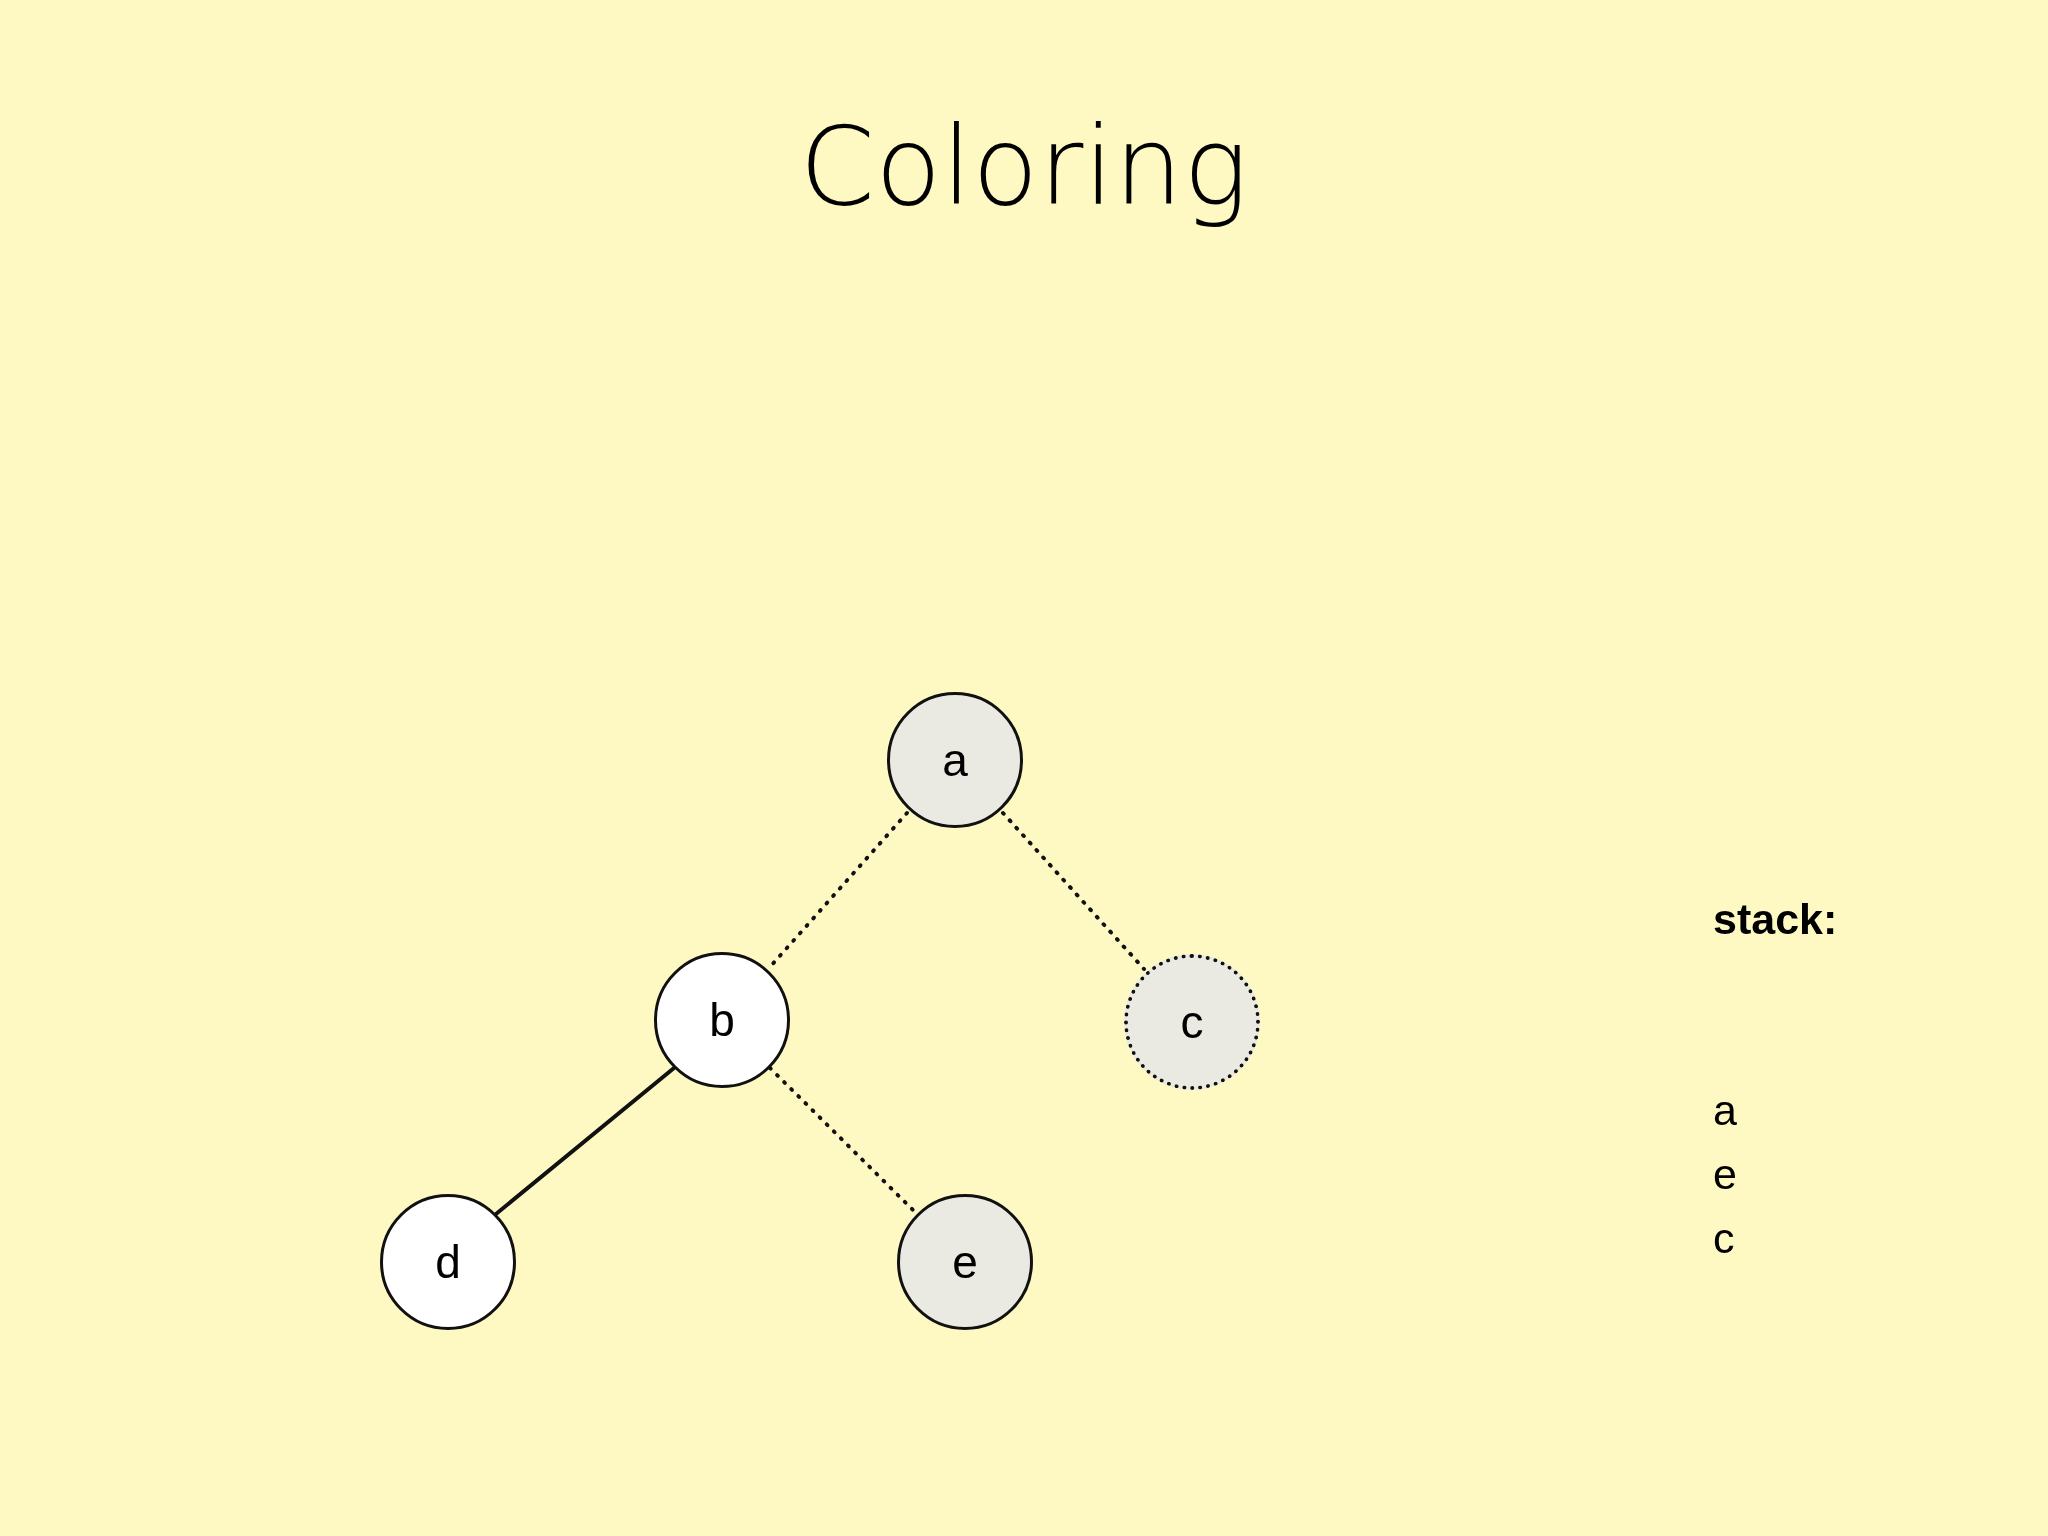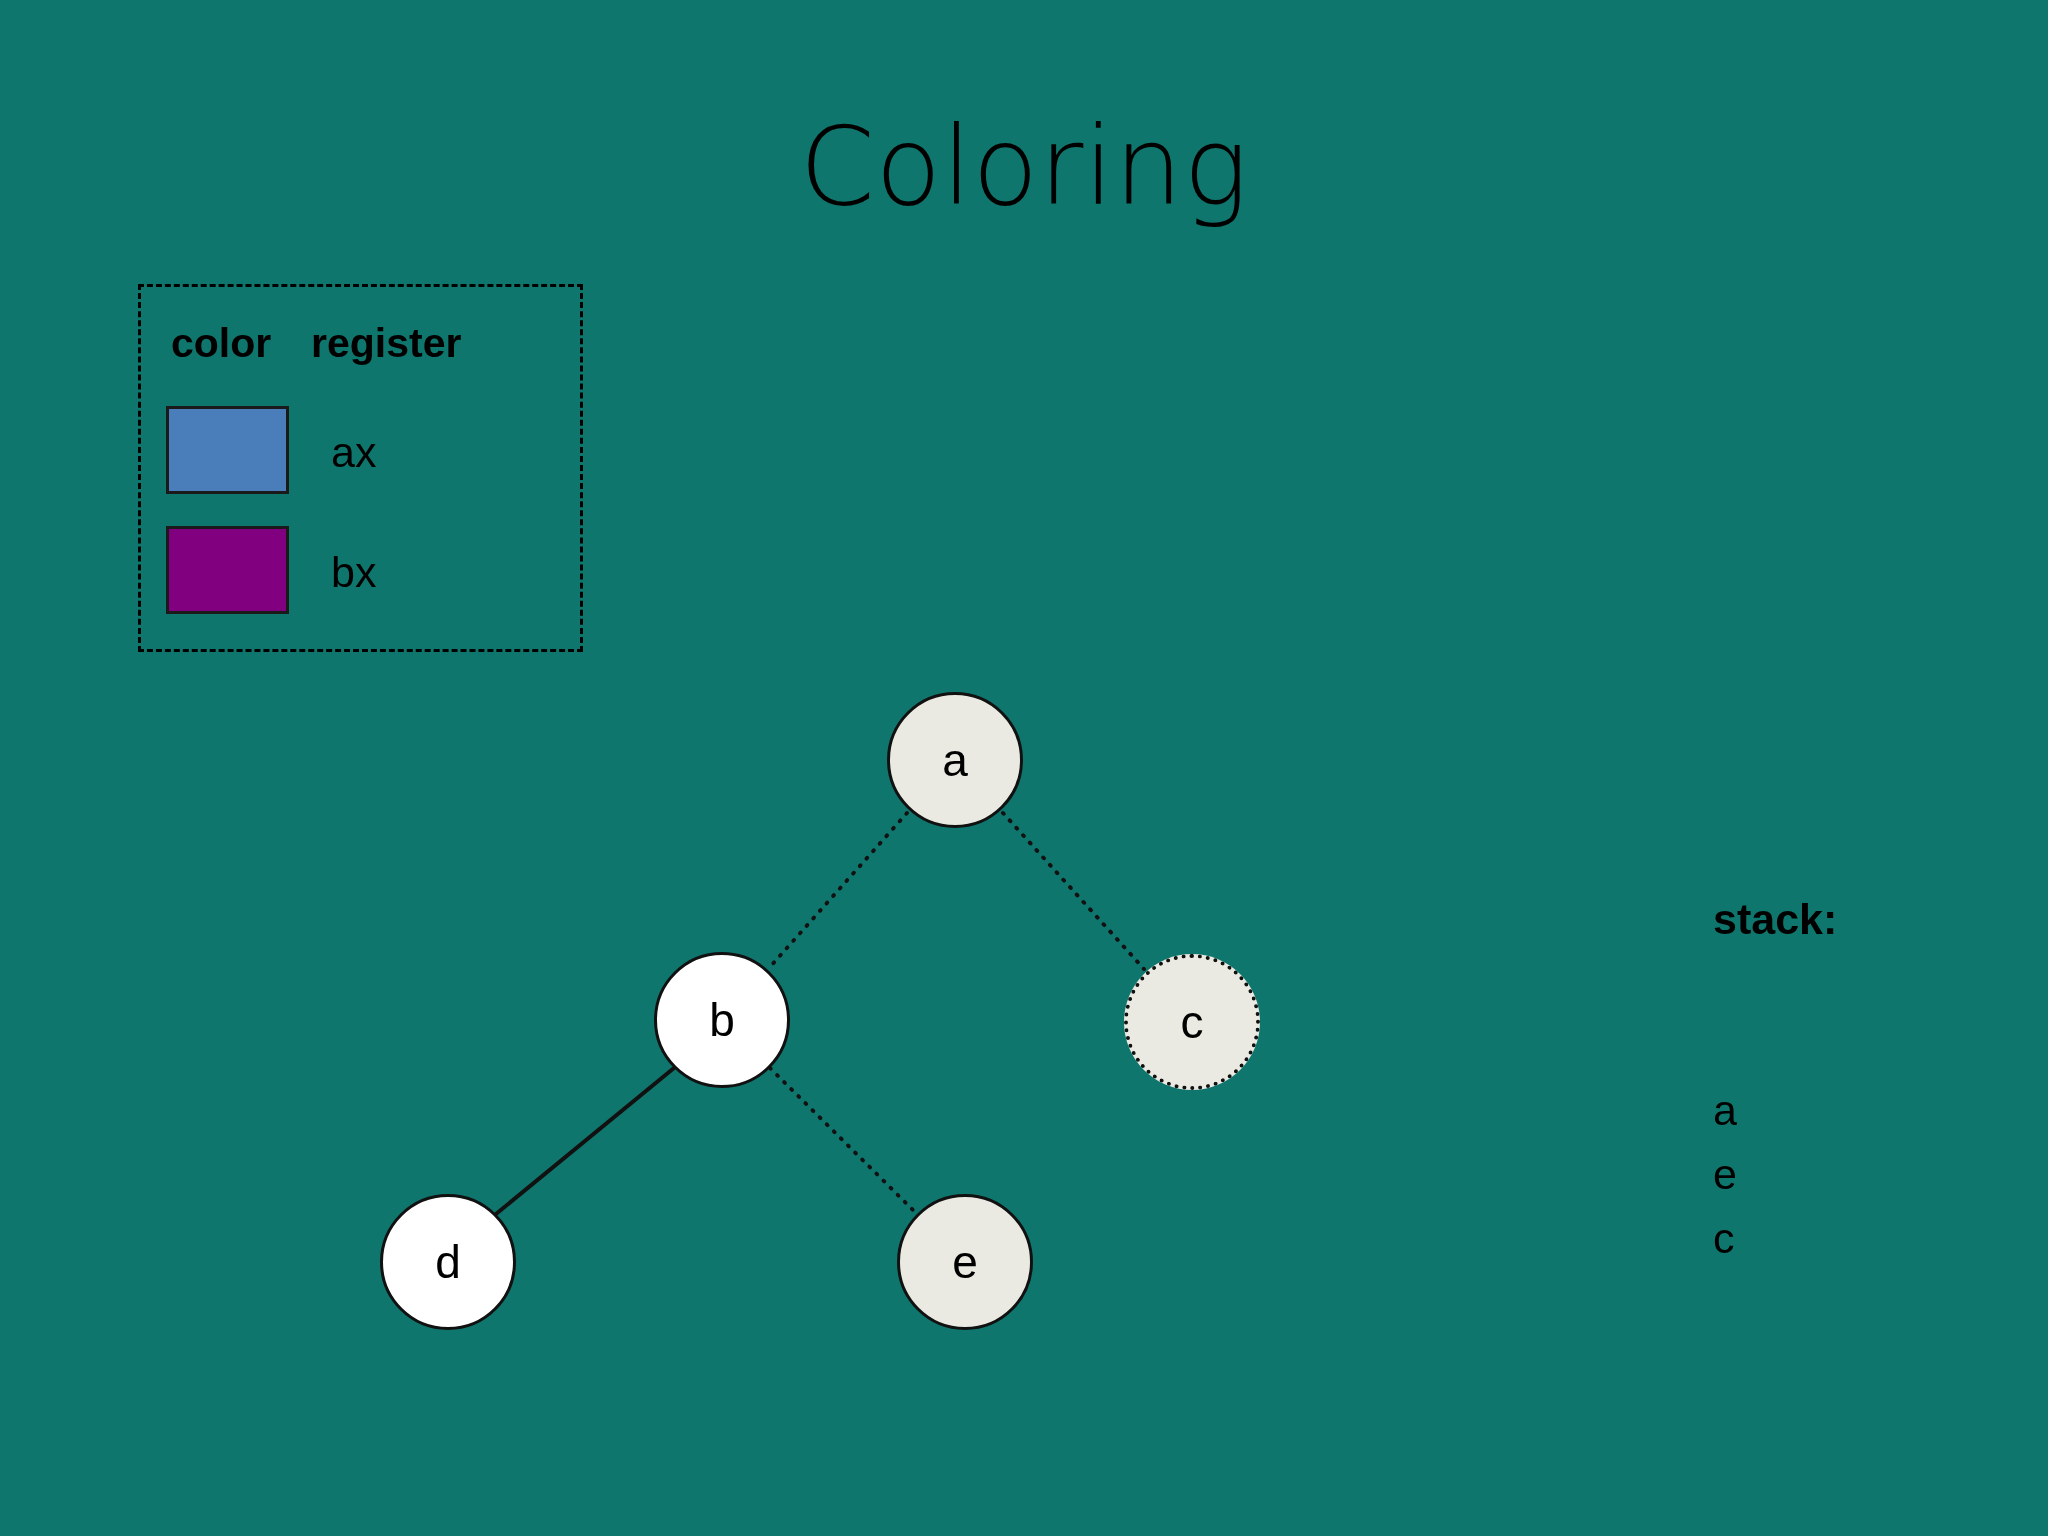--- a/index.html
+++ b/index.html
@@ -128,34 +128,24 @@
     font-family: "Liberation Sans", sans-serif;
     font-size: 43px;
     line-height: 64px;
     color: #000000;
   }
   .stack-item { display: block; white-space: nowrap; }
 </style>
 </head>
 <body>
 
-<div id="slide" style="background: #0f766e;">
+<div id="slide" style="background: #fef9c3;">
 
   <div id="title">Coloring</div>
 
-  <div id="legend">
-    <div class="legend-head" id="legend-head-color">color</div>
-    <div class="legend-head" id="legend-head-register">register</div>
-
-    <div class="swatch" id="swatch-ax" style="background: rgb(74, 126, 187);"></div>
-    <div class="reg-label" id="reg-label-ax">ax</div>
-
-    <div class="swatch" id="swatch-bx" style="background: rgb(128, 0, 128);"></div>
-    <div class="reg-label" id="reg-label-bx">bx</div>
-  </div>
 
   <svg id="graph" viewBox="0 0 2048 1536" xmlns="http://www.w3.org/2000/svg">
     <line x1="907" y1="813" x2="770" y2="967" stroke="#111111" stroke-width="4" stroke-linecap="round" stroke-dasharray="1 9"></line>
     <line x1="1003" y1="813" x2="1144" y2="969" stroke="#111111" stroke-width="4" stroke-linecap="round" stroke-dasharray="1 9"></line>
     <line x1="674" y1="1068" x2="496" y2="1214" stroke="#111111" stroke-width="4" stroke-linecap="round"></line>
     <line x1="770" y1="1068" x2="917" y2="1214" stroke="#111111" stroke-width="4" stroke-linecap="round" stroke-dasharray="1 9"></line>
   </svg>
 
   <div class="node node-solid fill-beige" id="node-a" style="background: rgb(234, 234, 226); left: 887px; top: 692px; width: 136px; height: 136px;">
     <span>a</span>

